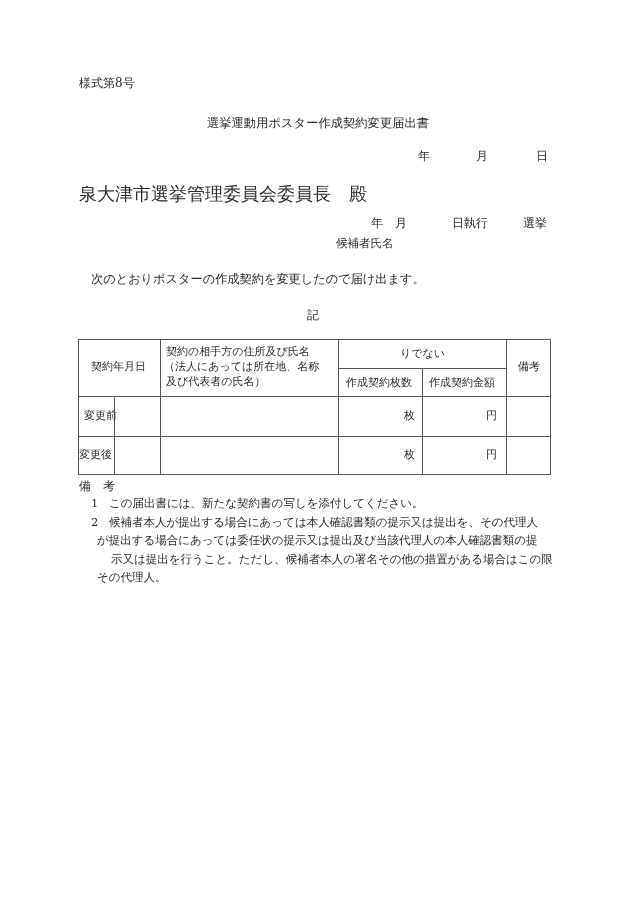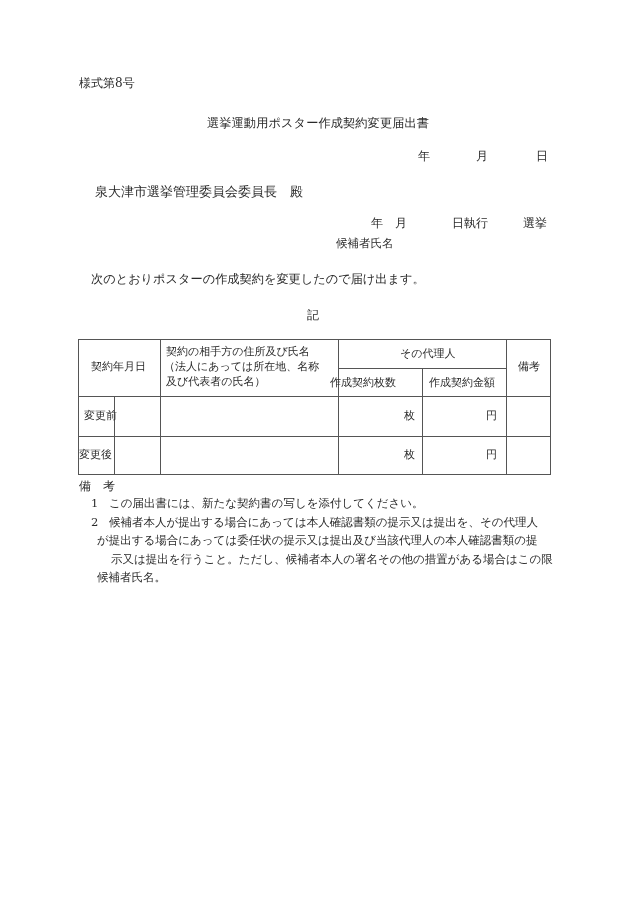--- a/index.html
+++ b/index.html
@@ -7,21 +7,21 @@
     width: 630px; height: 903px; position: relative; overflow: hidden;
     font-family: "DejaVu Serif", "Liberation Serif", serif;
     color: #2a2a2a; font-size: 12px; line-height: 1;
   }
   .abs { position: absolute; white-space: nowrap; }
   .form-no { left: 79px; top: 77px; font-size: 12px; }
   .doc-title { left: 207px; top: 117px; font-size: 12.2px; letter-spacing: 0.1px; }
   .date-y { left: 418px; top: 150px; }
   .date-m { left: 476px; top: 150px; }
   .date-d { left: 536px; top: 150px; }
-  .addressee { left: 95px; top: 185px; font-size: 13px; }
+  .addressee { left: 79px; top: 185px; font-size: 18px; }
   .elec-y { left: 371px; top: 217px; }
   .elec-m { left: 395px; top: 217px; }
   .elec-d { left: 419px; top: 217px; margin-left: 33px; }
   .elec-name { left: 523px; top: 217px; }
   .cand { left: 336px; top: 238px; font-size: 11.5px; font-family: Liberation Serif, serif; }
   .intro { left: 91px; top: 273px; font-size: 12.2px; }
   .ki { left: 307px; top: 309px; }
 
   .tbl { position: absolute; left: 78px; top: 339px; width: 473px; height: 136px; }
   .line { position: absolute; background: #555; }
@@ -66,22 +66,22 @@
   <div class="line v" style="left:82px; top:0; height:136px;"></div>
   <div class="line v" style="left:260px; top:0; height:136px;"></div>
   <div class="line v" style="left:344px; top:29px; height:107px;"></div>
   <div class="line v" style="left:428px; top:0; height:136px;"></div>
   <div class="line v" style="left:472px; top:0; height:136px;"></div>
 
   <div class="cell-text" style="left:13px; top:22px;">契約年月日</div>
   <div class="cell-text" style="left:88px; top:7px;">契約の相手方の住所及び氏名</div>
   <div class="cell-text" style="left:86px; top:22px;">（法人にあっては所在地、名称</div>
   <div class="cell-text" style="left:88px; top:37px;">及び代表者の氏名）</div>
-  <div class="cell-text" style="left:322px; top:9px;">その代理人</div>
-  <div class="cell-text" style="left:252px; top:38px;">作成契約枚数</div>
+  <div class="cell-text" style="left:322px; top:9px;">りでない</div>
+  <div class="cell-text" style="left:268px; top:38px;">作成契約枚数</div>
   <div class="cell-text" style="left:351px; top:38px;">作成契約金額</div>
   <div class="cell-text" style="left:440px; top:22px;text-align:center;">備考</div>
 
   <div class="cell-text" style="left:6px; top:71px;">変更前</div>
   <div class="cell-text" style="left:326px; top:71px;">枚</div>
   <div class="cell-text" style="left:408px; top:71px;">円</div>
 
   <div class="cell-text" style="left:1px; top:110px;">変更後</div>
   <div class="cell-text" style="left:326px; top:110px;">枚</div>
   <div class="cell-text" style="left:408px; top:110px;">円</div>
@@ -89,13 +89,13 @@
 
 <div class="abs notes-head">備　考</div>
 
 <div class="note" style="left:91px; top:498px;">1</div>
 <div class="note" style="left:109px; top:498px;">この届出書には、新たな契約書の写しを添付してください。</div>
 
 <div class="note" style="left:91px; top:517px;">2</div>
 <div class="note" style="left:109px; top:517px;">候補者本人が提出する場合にあっては本人確認書類の提示又は提出を、その代理人</div>
 <div class="note" style="left:97px; top:535px;">が提出する場合にあっては委任状の提示又は提出及び当該代理人の本人確認書類の提</div>
 <div class="note" style="left:97px; top:554px;margin-left:14px;">示又は提出を行うこと。ただし、候補者本人の署名その他の措置がある場合はこの限</div>
-<div class="note" style="left:97px; top:572px;">候補者氏名。</div>
+<div class="note" style="left:97px; top:572px;">その代理人。</div>
 
 </body></html>

